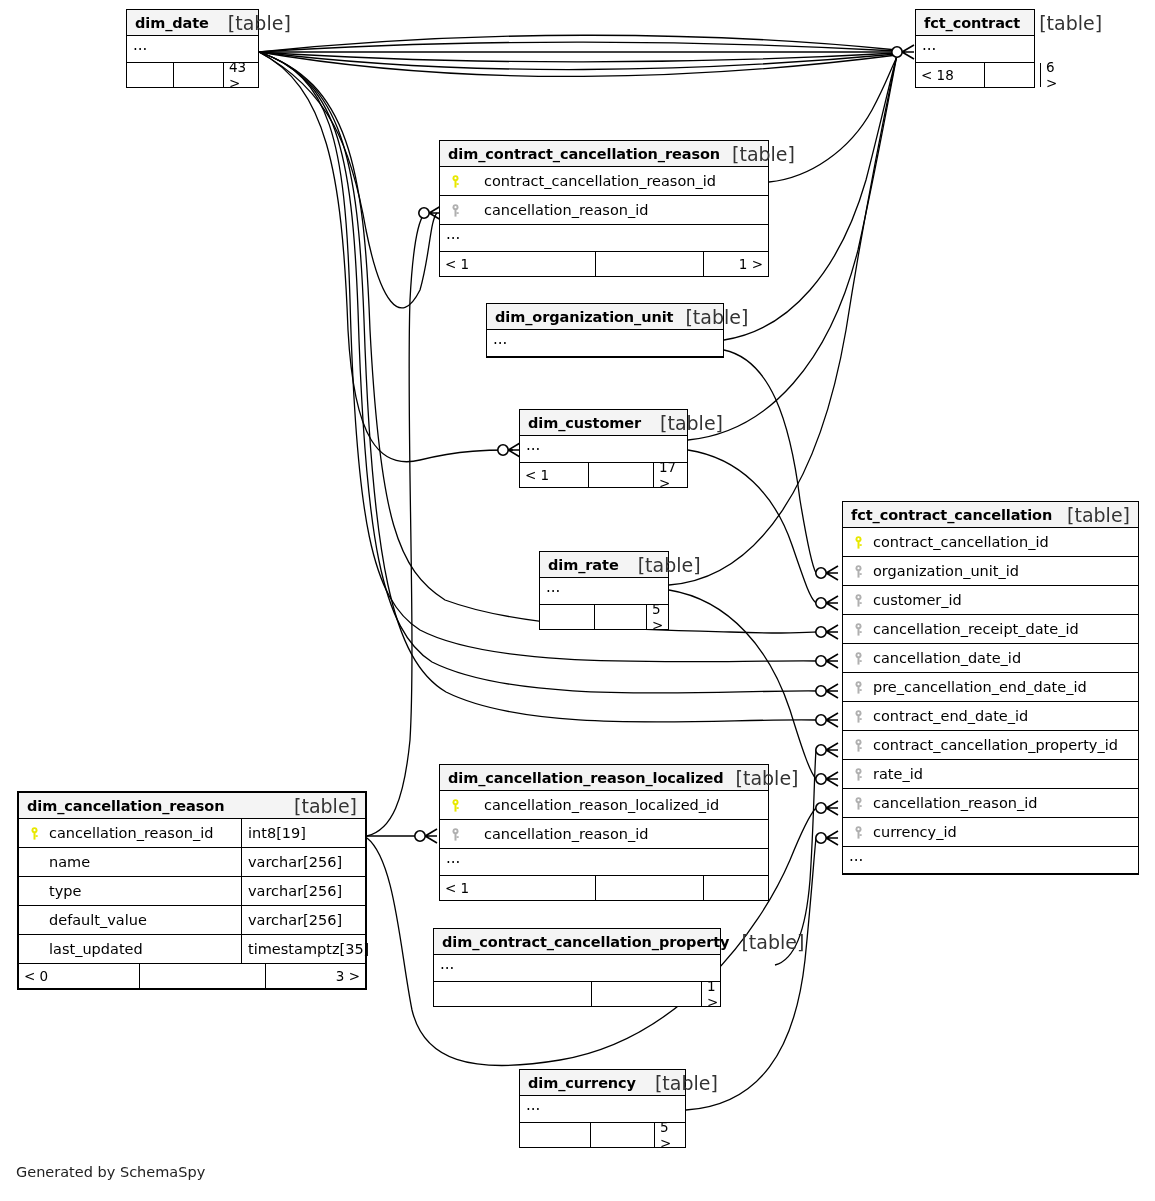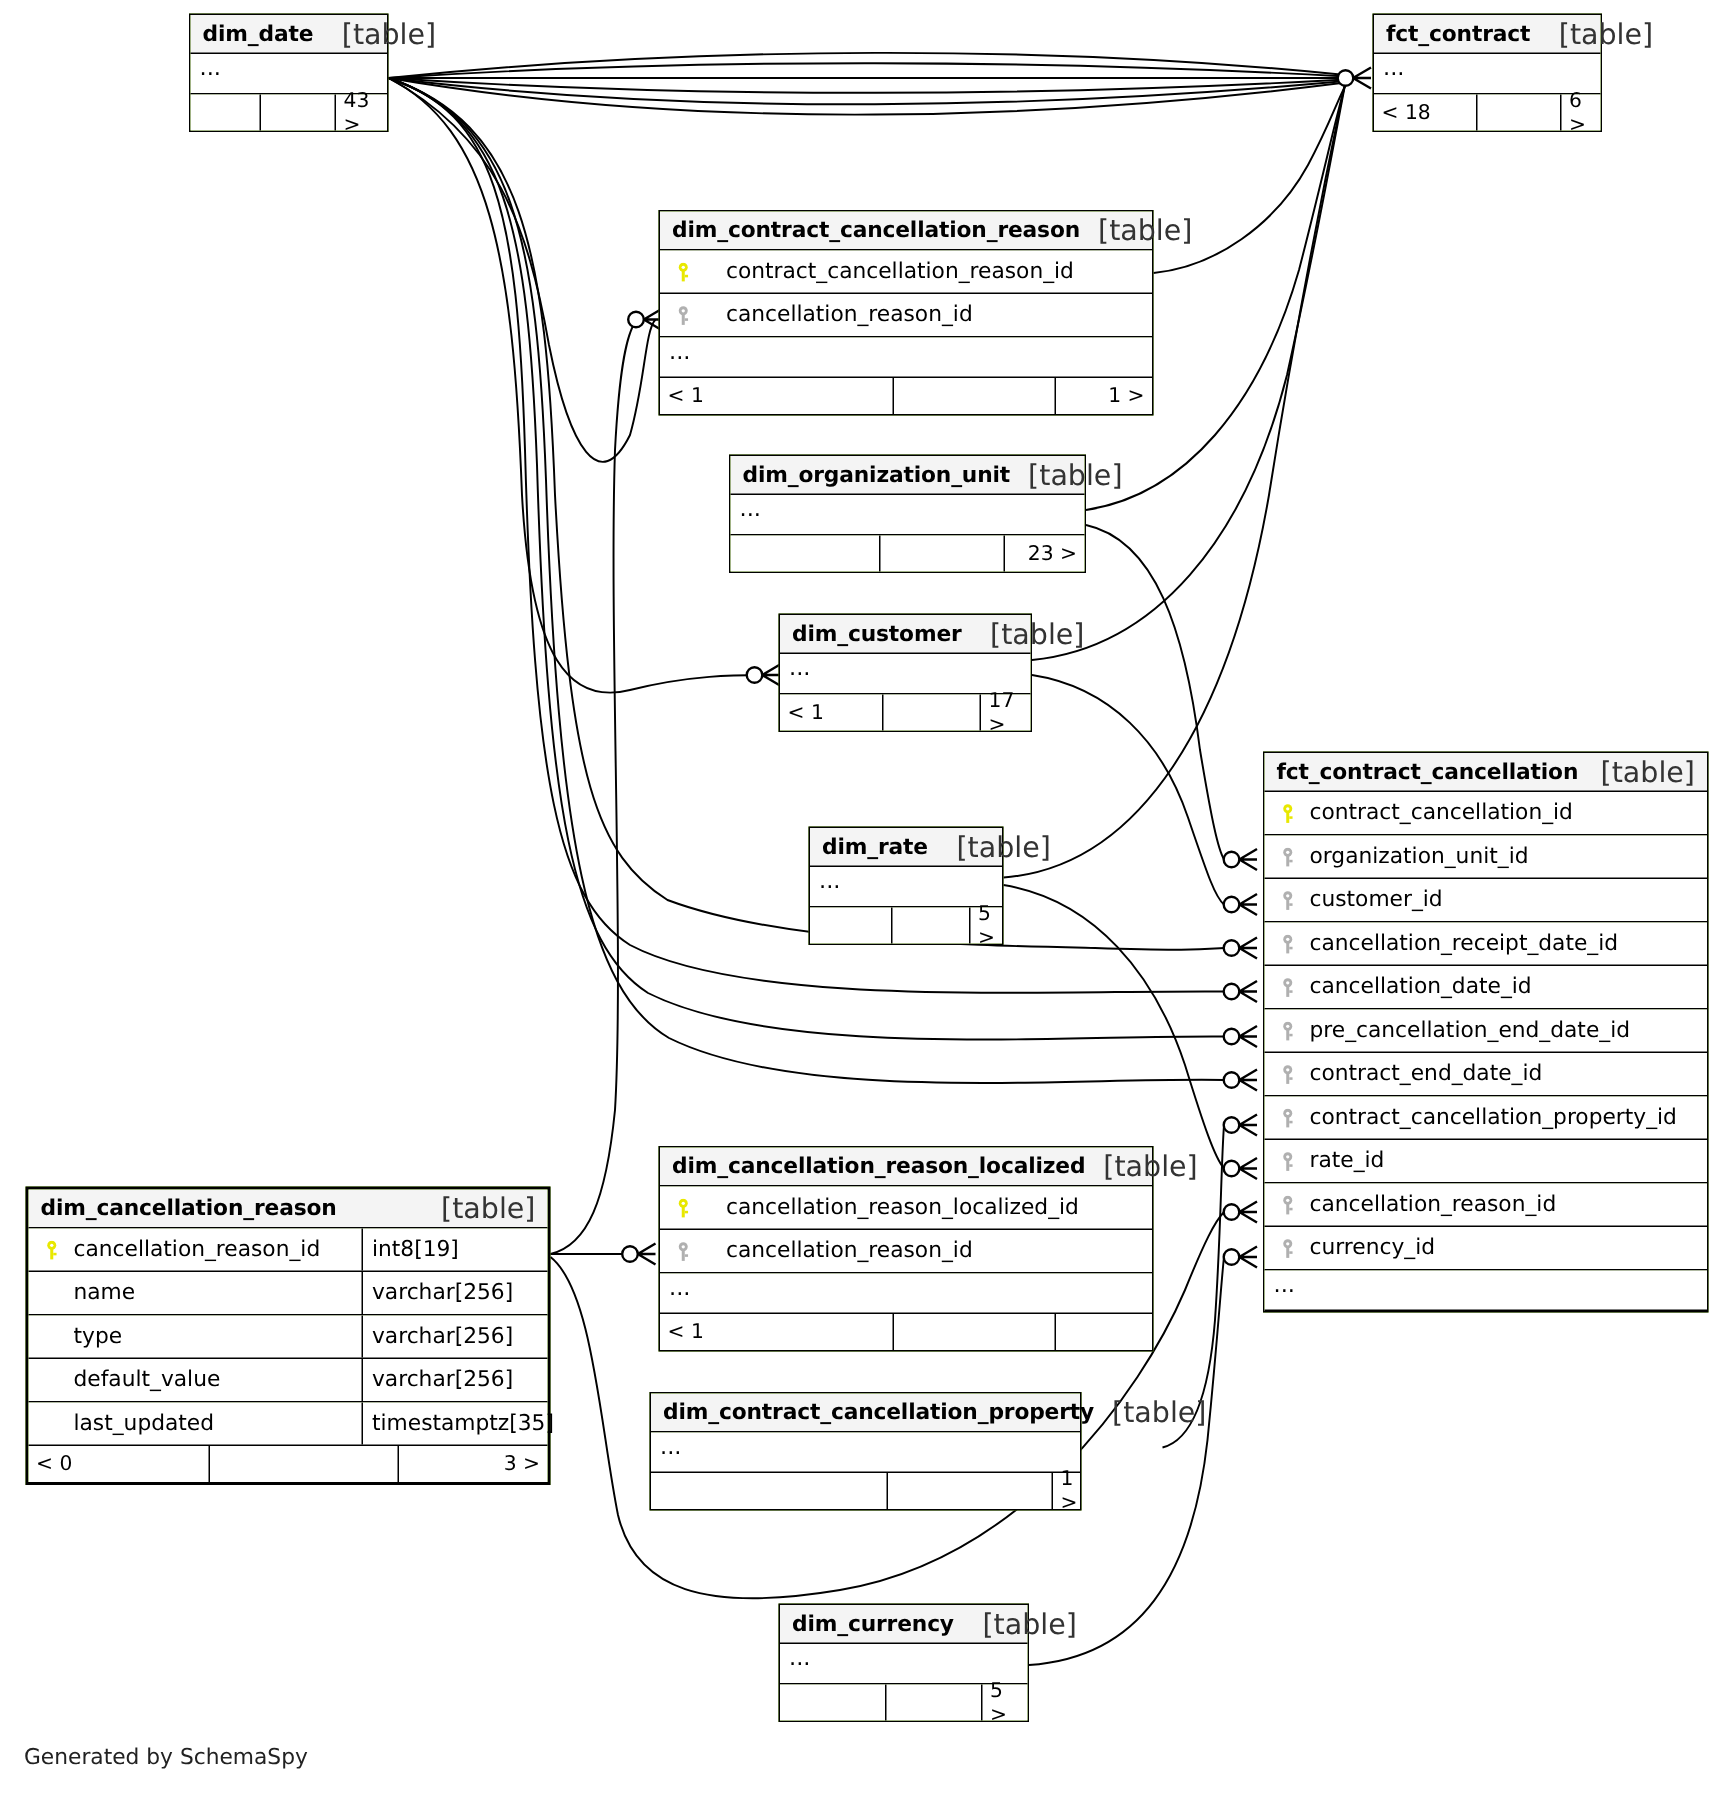--- a/index.html
+++ b/index.html
@@ -2,21 +2,21 @@
 <html><head>
 <meta charset="utf-8">
 <style>
   html,body{margin:0;padding:0;background:#ffffff;}
   body{width:1155px;height:1201px;position:relative;
        font-family:"DejaVu Sans","Liberation Sans",sans-serif;
        -webkit-font-smoothing:antialiased;}
   #canvas{position:absolute;left:0;top:0;width:1155px;height:1201px;overflow:hidden;}
   #edges{position:absolute;left:0;top:0;width:1155px;height:1201px;}
 
-  .table-box{position:absolute;box-sizing:border-box;background:#84cc16;
+  .table-box{position:absolute;box-sizing:border-box;background:#fca5a5;
              border:1px solid #000000;z-index:5;}
   .table-box.focal{border-width:2px;}
 
   .tbl-title{box-sizing:border-box;background:#f4f4f4;border-bottom:1px solid #000;
              display:flex;align-items:center;white-space:nowrap;
              padding:0 8px;height:26px;}
   .tbl-name{font-weight:bold;font-size:14.5px;color:#000;letter-spacing:-0.1px;}
   .tbl-tag{font-size:19px;color:#333;margin-left:auto;padding-left:12px;}
   .tbl-tag.tight{margin-left:7px;}
 
@@ -133,21 +133,21 @@
     <div class="ellipsis-row">
         <span>...</span>
       </div>
     <div class="foot">
       <div class="foot-cell foot-left" style="flex:0 0 46px;"></div>
       <div class="foot-cell b" style="flex:0 0 26px;"></div>
       <div class="foot-cell b foot-right" style="flex:1 1 auto;">43 &gt;</div>
     </div>
   </div>
 
-  <div class="table-box" style="left:915px;top:9px;width:153px;">
+  <div class="table-box" style="left:915px;top:9px;width:120px;">
     <div class="tbl-title">
       <span class="tbl-name">fct_contract</span>
       <span class="tbl-tag tight">[table]</span>
     </div>
     <div class="ellipsis-row">
         <span>...</span>
       </div>
     <div class="foot">
       <div class="foot-cell foot-left" style="flex:0 0 68px;">&lt; 18</div>
       <div class="foot-cell b" style="flex:0 0 32px;"></div>
@@ -193,25 +193,20 @@
   </div>
 
   <div class="table-box" style="left:486px;top:303px;width:238px;">
     <div class="tbl-title">
       <span class="tbl-name">dim_organization_unit</span>
       <span class="tbl-tag">[table]</span>
     </div>
     <div class="ellipsis-row">
         <span>...</span>
       </div>
-    <div class="foot">
-      <div class="foot-cell foot-left" style="flex:0 0 99px;"></div>
-      <div class="foot-cell b" style="flex:0 0 59px;"></div>
-      <div class="foot-cell b foot-right" style="flex:1 1 auto;">23 &gt;</div>
-    </div>
   </div>
 
   <div class="table-box" style="left:519px;top:409px;width:169px;">
     <div class="tbl-title">
       <span class="tbl-name">dim_customer</span>
       <span class="tbl-tag tight">[table]</span>
     </div>
     <div class="ellipsis-row">
         <span>...</span>
       </div>

